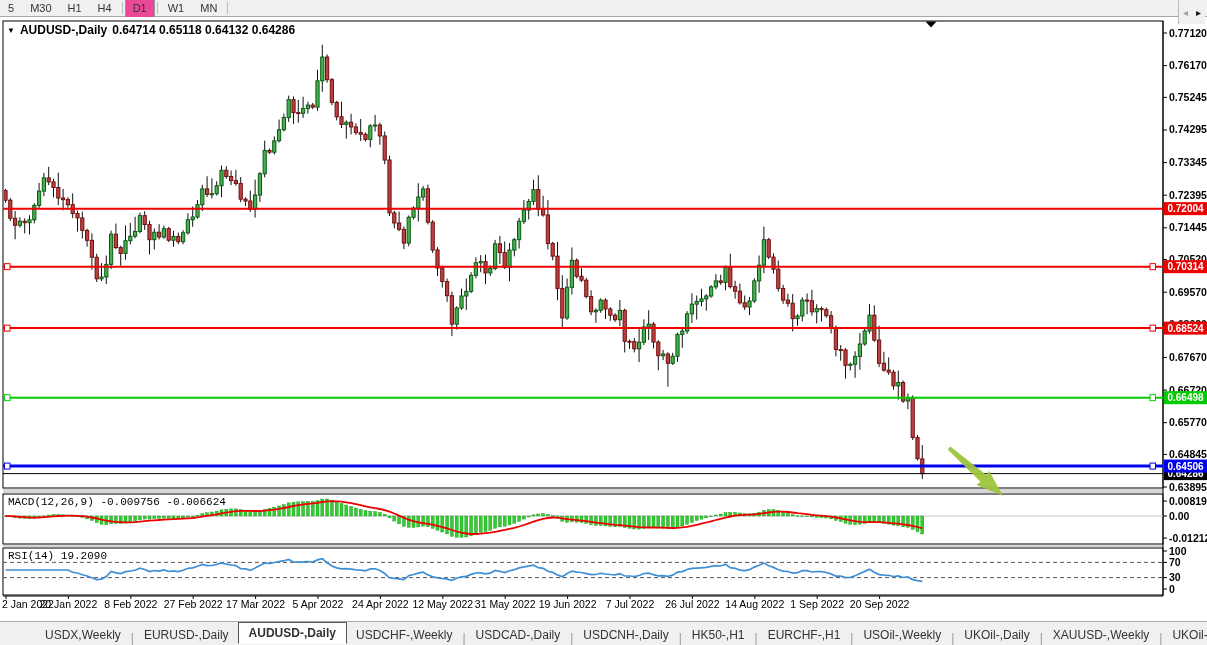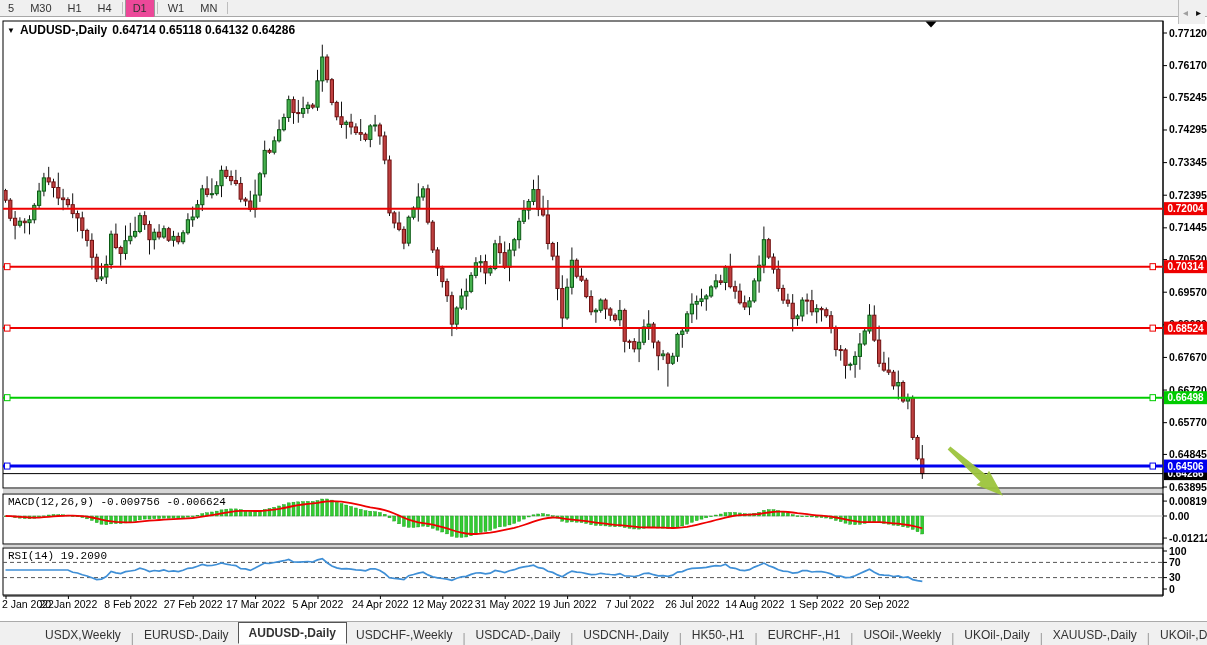--- a/index.html
+++ b/index.html
@@ -794,21 +794,21 @@
       <span class="tab">USDCNH-,Daily</span>
       <span class="tsep">|</span>
       <span class="tab">HK50-,H1</span>
       <span class="tsep">|</span>
       <span class="tab">EURCHF-,H1</span>
       <span class="tsep">|</span>
       <span class="tab">USOil-,Weekly</span>
       <span class="tsep">|</span>
       <span class="tab">UKOil-,Daily</span>
       <span class="tsep">|</span>
-      <span class="tab">XAUUSD-,Daily</span>
+      <span class="tab">XAUUSD-,Weekly</span>
       <span class="tsep">|</span>
       <span class="tab">UKOil-,Da</span>
     </div>
 
 <div class="tabs-scroll" style="bottom: 0px; position: absolute;">
       <span class="left">◂</span>
       <span class="right">▸</span>
     </div>
   </div>
 

